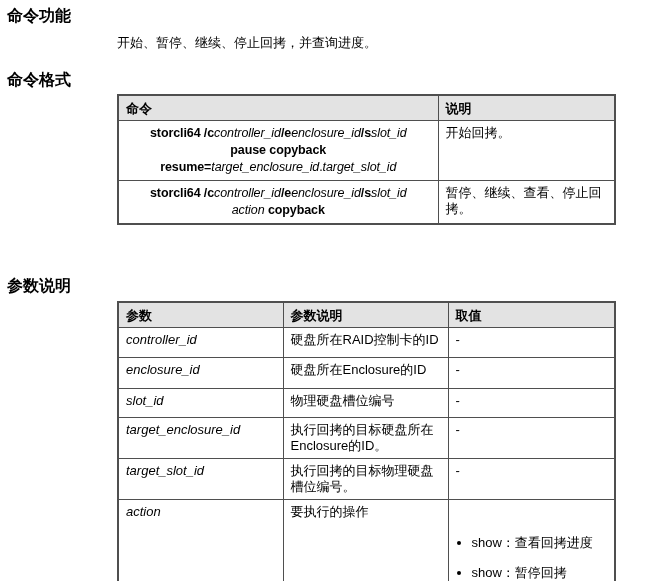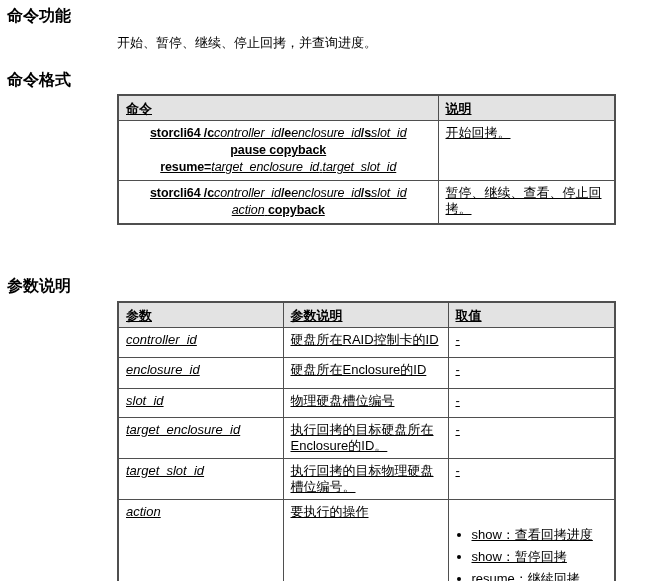--- a/index.html
+++ b/index.html
@@ -28,21 +28,21 @@
   table.doc-table{
     border-collapse:collapse;table-layout:fixed;
     margin-left:117px;width:497px;
     border:2px solid var(--border);
   }
   .cmd-table{margin-top:5px;}
   .param-table{margin-top:6px;}
   th,td{
     border:1px solid var(--border);
     vertical-align:top;text-align:left;
-    padding:4px 7px;font-size:13px;text-decoration:underline;
+    padding:4px 7px;font-size:13px;
   }
   th{
     background:var(--header_bg);font-weight:bold;
     height:25px;padding-top:5px;line-height:15px;
   }
   .param-table th{height:24px;}
   td{line-height:16px;white-space:pre-line;}
   .cmd-table .c1{width:320px;}
   .cmd-table .c2{width:177px;}
   .param-table .p1{width:165px;}
@@ -62,21 +62,21 @@
     text-align:center;
   }
   .cmd-cell b{font-weight:bold;}
   .cmd-cell i{font-style:italic;}
   .param-name{font-style:italic;}
   ul.opts{
     list-style:disc outside;margin:2px 0 0 0;padding-left:16px;
     white-space:normal;
   }
   ul.opts li{
-    margin:8px 0 7px 0;line-height:14px;font-size:13px;
+    margin:16px 0 7px 0;line-height:14px;font-size:13px;
   }
 </style>
 </head>
 <body>
 
 <div class="page">
 
   <h2 class="sec-heading h1">命令功能</h2>
   <p class="body-text">开始、暂停、继续、停止回拷，并查询进度。</p>
 

